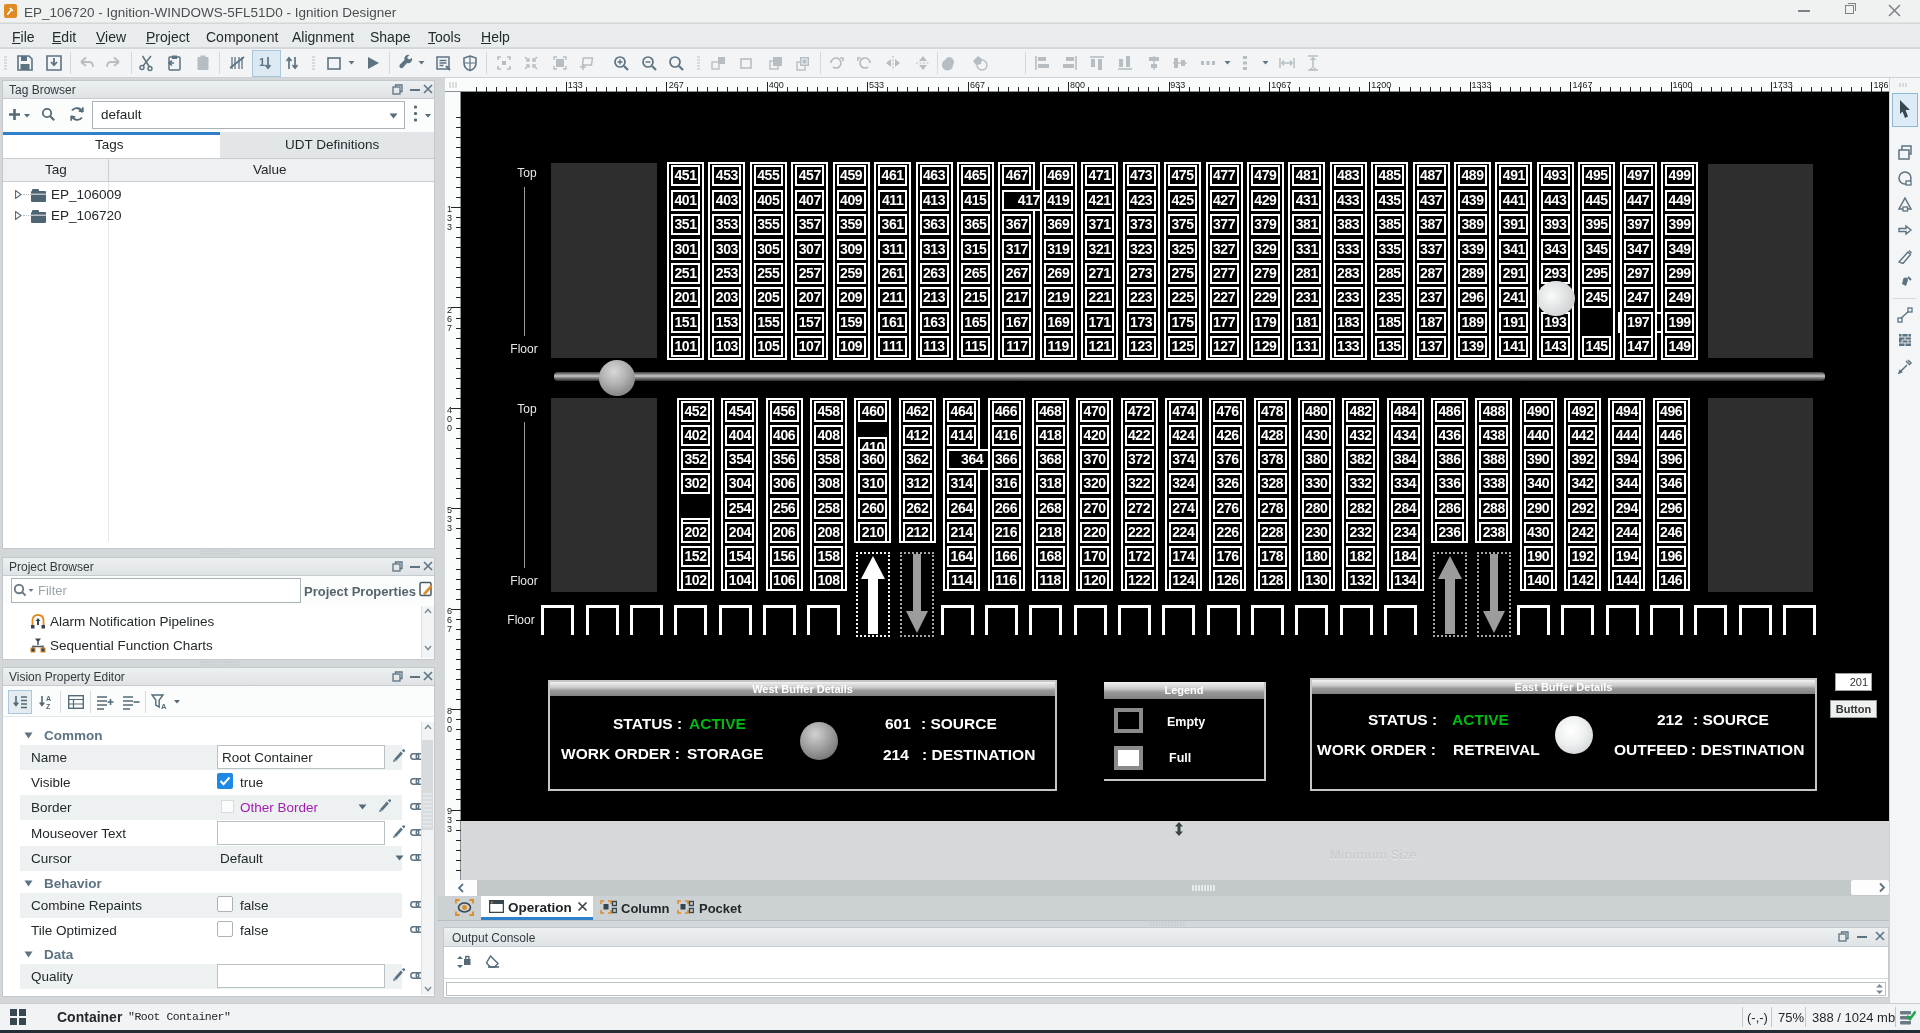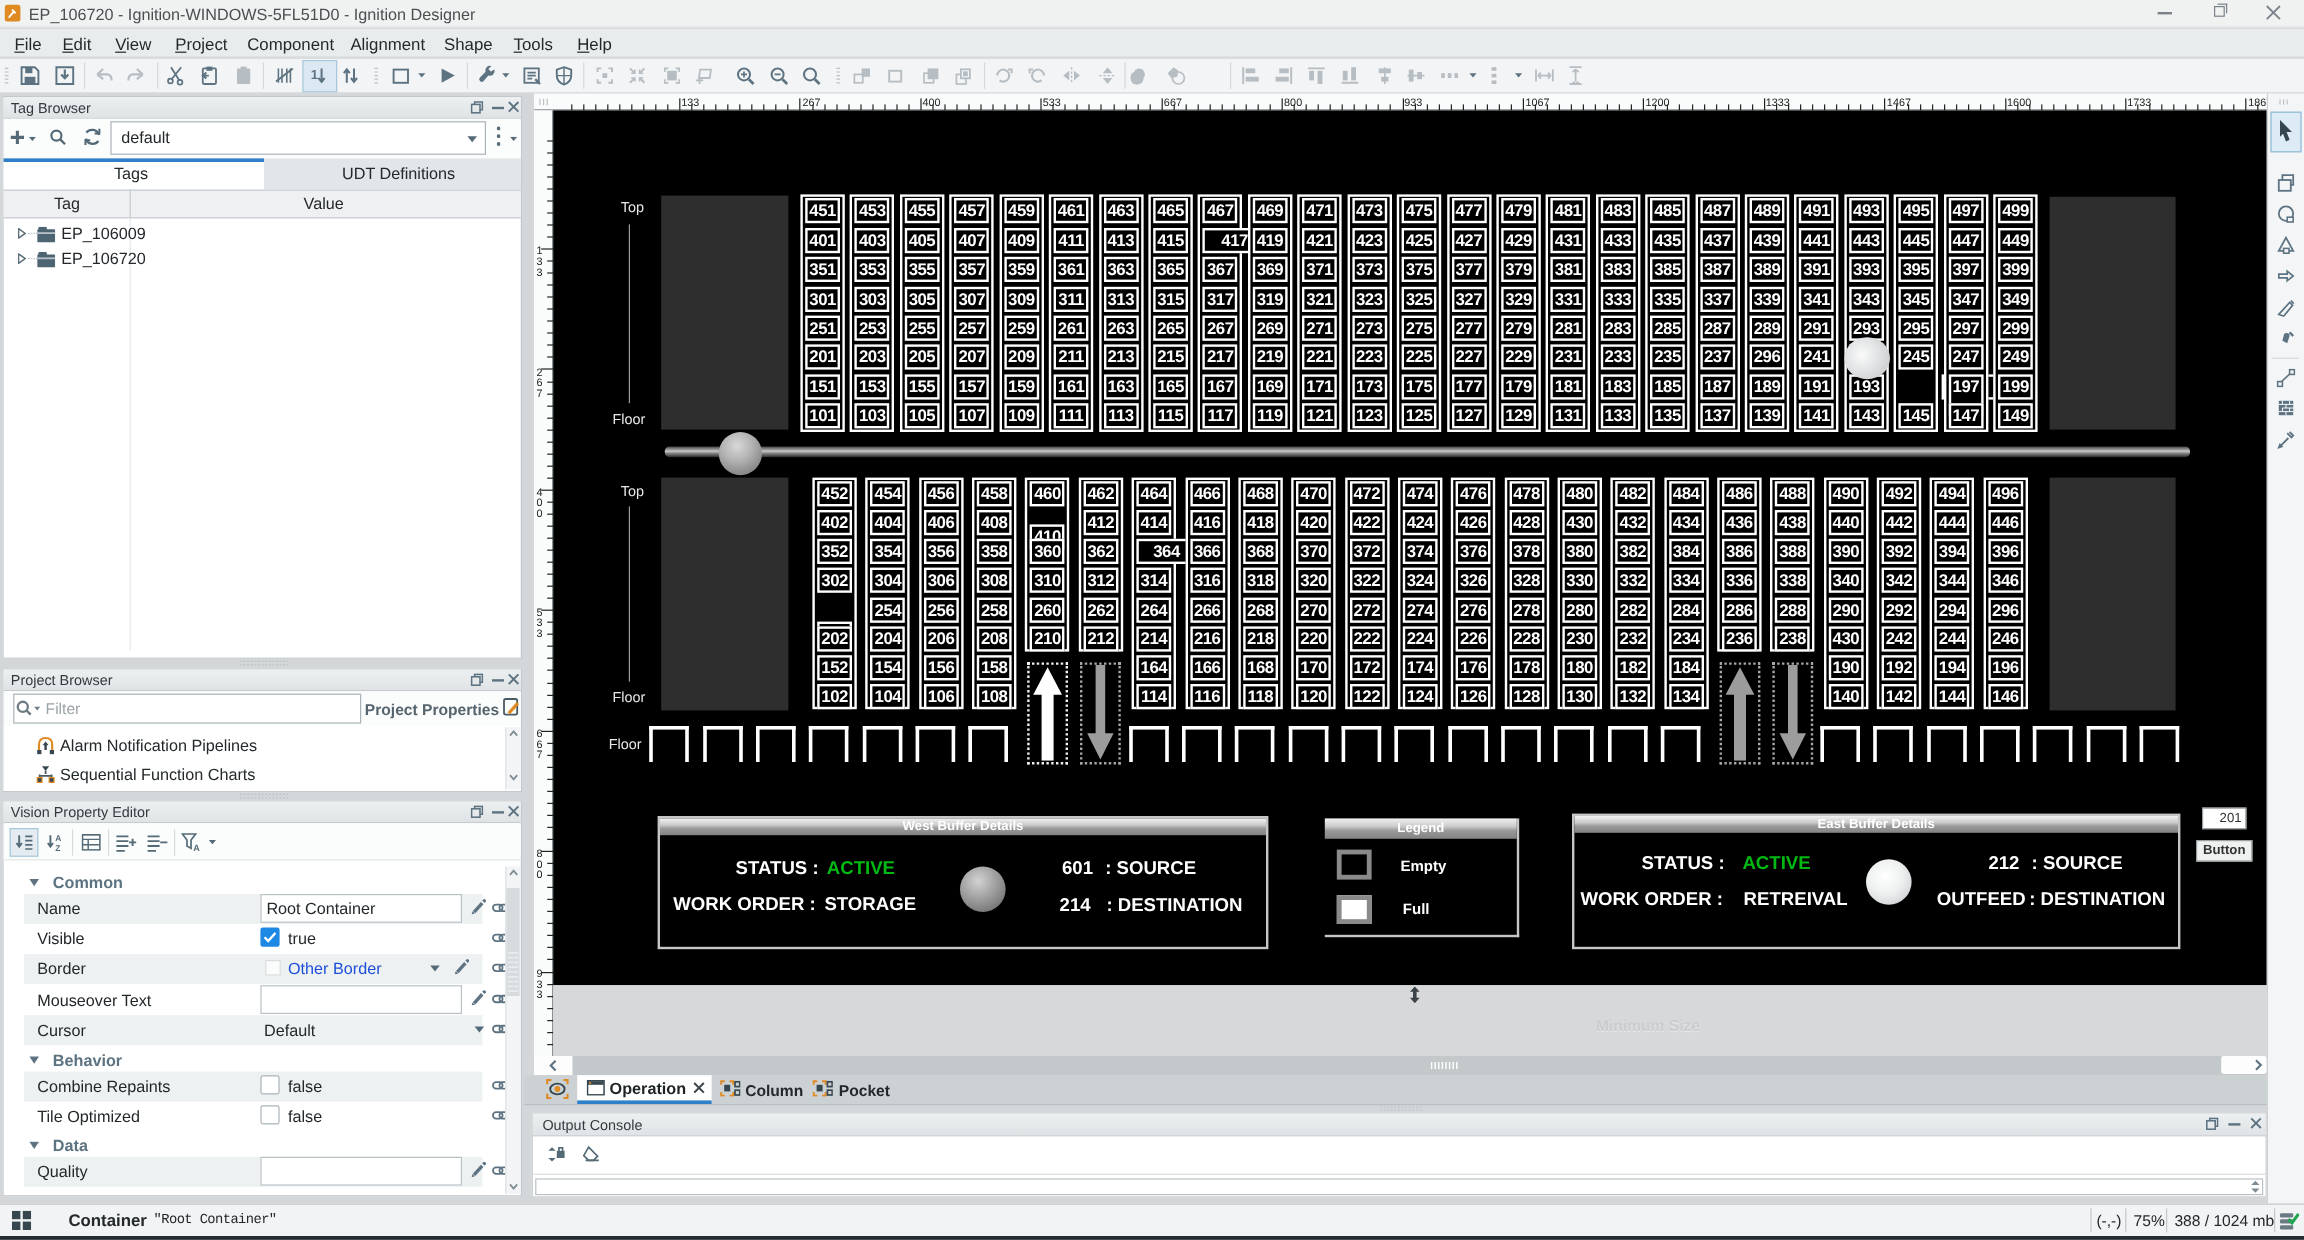--- a/index.html
+++ b/index.html
@@ -610,21 +610,21 @@
 <div class="a" style="left:240px;top:775px;font-size:13.5px;color:#23282b">true</div>
 <div class="a" style="left:410px;top:776px;width:15px;height:11px">
       <svg width="15" height="11">
         <rect x="0.8" y="2.8" width="8" height="5.4" rx="2.7" fill="none" stroke="#5d7382" stroke-width="1.5"></rect>
         <rect x="6.2" y="2.8" width="8" height="5.4" rx="2.7" fill="none" stroke="#5d7382" stroke-width="1.5"></rect>
       </svg>
     </div>
 <div class="a" style="left:20px;top:795px;width:382px;height:25px;background:#eef1f2"></div>
 <div class="a" style="left:31px;top:800px;font-size:13.5px;color:#23282b">Border</div>
 <div class="a" style="left:221px;top:800px;width:13px;height:13px;background:#fbfcfc;border:1px solid #d8dcde"></div>
-<div class="a" style="left:240px;top:800px;font-size:13.5px;color:#1d4ed8">Other Border</div>
+<div class="a" style="left:240px;top:800px;font-size:13.5px;color:#a21caf">Other Border</div>
 <div class="a" style="left:358px;top:804px;width:9px;height:6px">
       <svg width="9" height="6">
         <path d="M0.5 0.5 L4.5 5.5 L8.5 0.5 z" fill="#546a76"></path>
       </svg>
     </div>
 <div class="a" style="left:378px;top:799px;width:13px;height:13px">
       <svg width="13" height="13">
         <path d="M2 10.2 L8.8 2.6 l2.1 1.9 L4.1 12.1 z" fill="#5d7382"></path>
         <path d="M1 13 l2.8-0.7 -2.1 -1.9 z" fill="#5d7382"></path>
         <path d="M9.8 1.5 l2.1 1.9 0.7-0.8 a1.4 1.4 0 0 0 -2.1 -1.9 z" fill="#5d7382"></path>

